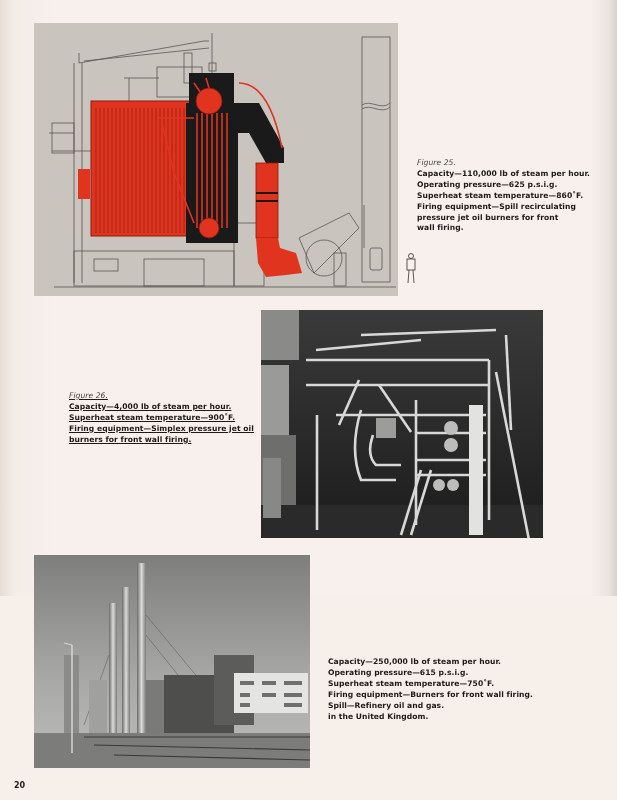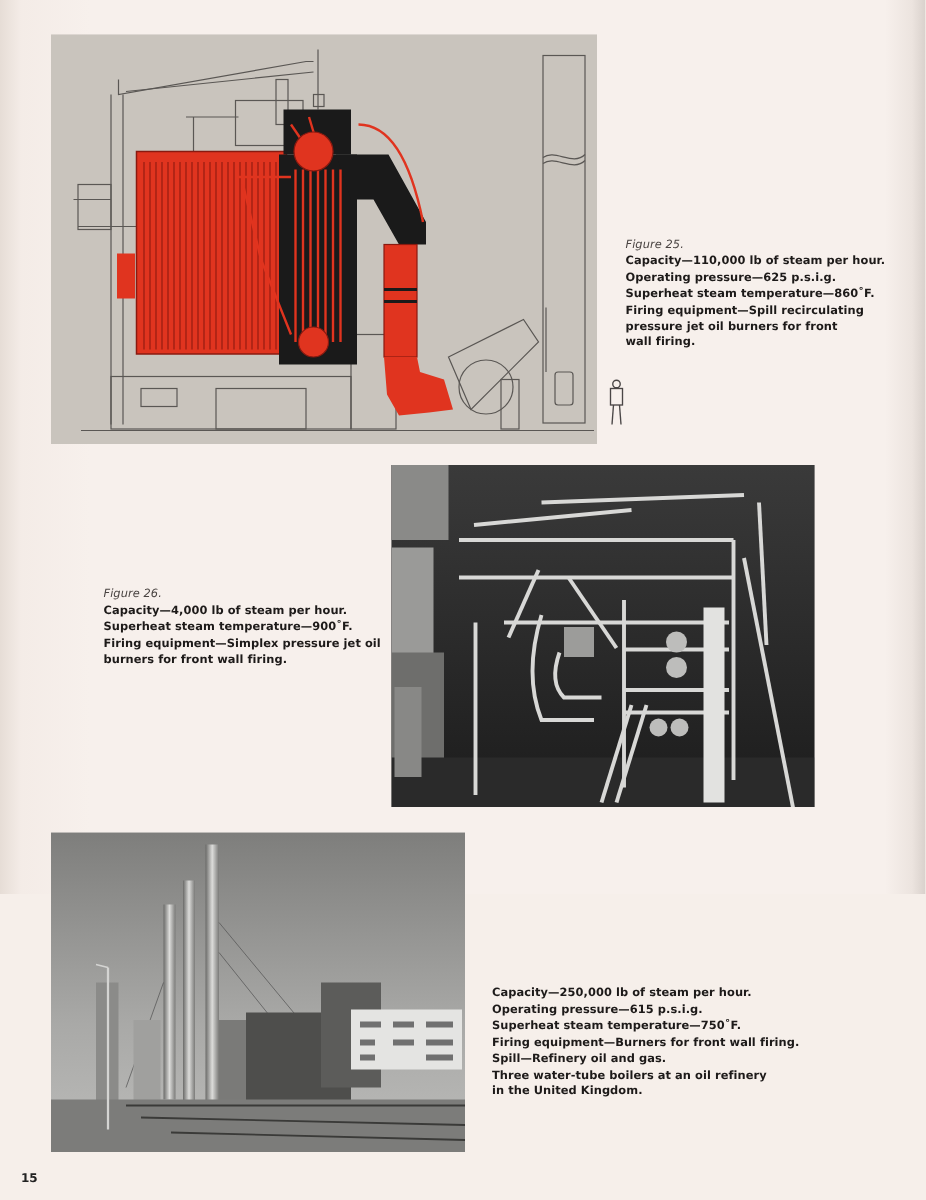--- a/index.html
+++ b/index.html
@@ -6,21 +6,21 @@
   body{width:617px;height:800px;position:relative;overflow:hidden;background:#f6efea;font-family:"DejaVu Sans",sans-serif;}
   .page{position:absolute;left:0;top:0;width:617px;height:596px;background:linear-gradient(90deg,#e6ddd6 0px,#f4ece7 14px,#f7f0ec 60px,#f7f0ec 590px,#ece4df 608px,#d9d1cc 617px);}
   .fig{position:absolute;overflow:hidden;}
   #fig25{left:34px;top:23px;width:364px;height:273px;background:#c9c4bd;}
   #fig26{left:261px;top:310px;width:282px;height:228px;background:#2a2a2a;}
   #fig27{left:34px;top:555px;width:276px;height:213px;background:#9a9a98;}
   .caption{position:absolute;font-size:7.6px;line-height:10.9px;color:#1d1a19;font-weight:bold;letter-spacing:0.05px;}
   .caption .lbl{font-weight:normal;font-style:italic;color:#4a4442;display:block;}
   .caption .ln{display:block;white-space:nowrap;}
   #cap25{left:417px;top:158px;}
-  #cap26{left:69px;top:391px;}
+  #cap26{left:69px;top:391px;text-decoration:underline;}
   #cap27{left:328px;top:657px;}
   .pagenum{position:absolute;left:14px;top:781px;font-size:8px;font-weight:bold;color:#222;}
   svg{display:block;}
 </style>
 </head>
 <body>
 
 <div class="page">
 
   <div class="fig" id="fig25">
@@ -239,18 +239,17 @@
       <line x1="30" y1="88" x2="38" y2="90" stroke="#d4d4d2" stroke-width="1.2"></line>
     </svg>
   </div>
 
   <div class="caption" id="cap27">
     <span class="ln">Capacity—250,000 lb of steam per hour.</span>
     <span class="ln">Operating pressure—615 p.s.i.g.</span>
     <span class="ln">Superheat steam temperature—750˚F.</span>
     <span class="ln">Firing equipment—Burners for front wall firing.</span>
     <span class="ln">Spill—Refinery oil and gas.</span>
-    <span class="ln">Three water-tube boilers at an oil refinery</span>
     <span class="ln">in the United Kingdom.</span>
   </div>
 
-  <div class="pagenum">15</div>
+  <div class="pagenum">20</div>
 </div>
 
 </body></html>

